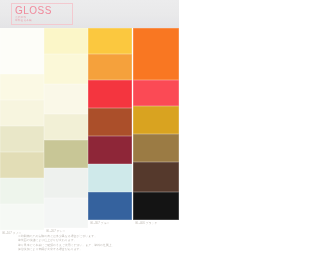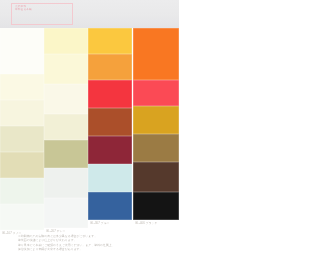--- a/index.html
+++ b/index.html
@@ -111,20 +111,21 @@
     color: #b7b2ac;
     letter-spacing: 0.1px;
     white-space: nowrap;
   }
 </style>
 </head>
 <body>
 
 <div class="header">
   <div class="brand-box">
+    <div class="brand-title">GLOSS</div>
     <div class="brand-sub1">光沢塗料</div>
     <div class="brand-sub2">塗料色見本帳</div>
   </div>
 </div>
 
 <div class="sheet">
   <div class="grid">
     <div class="col col-1">
         <div class="cell" style="height: 46px;">
           <div class="chip chip-inset" style="background: rgb(253, 253, 248);"></div>

